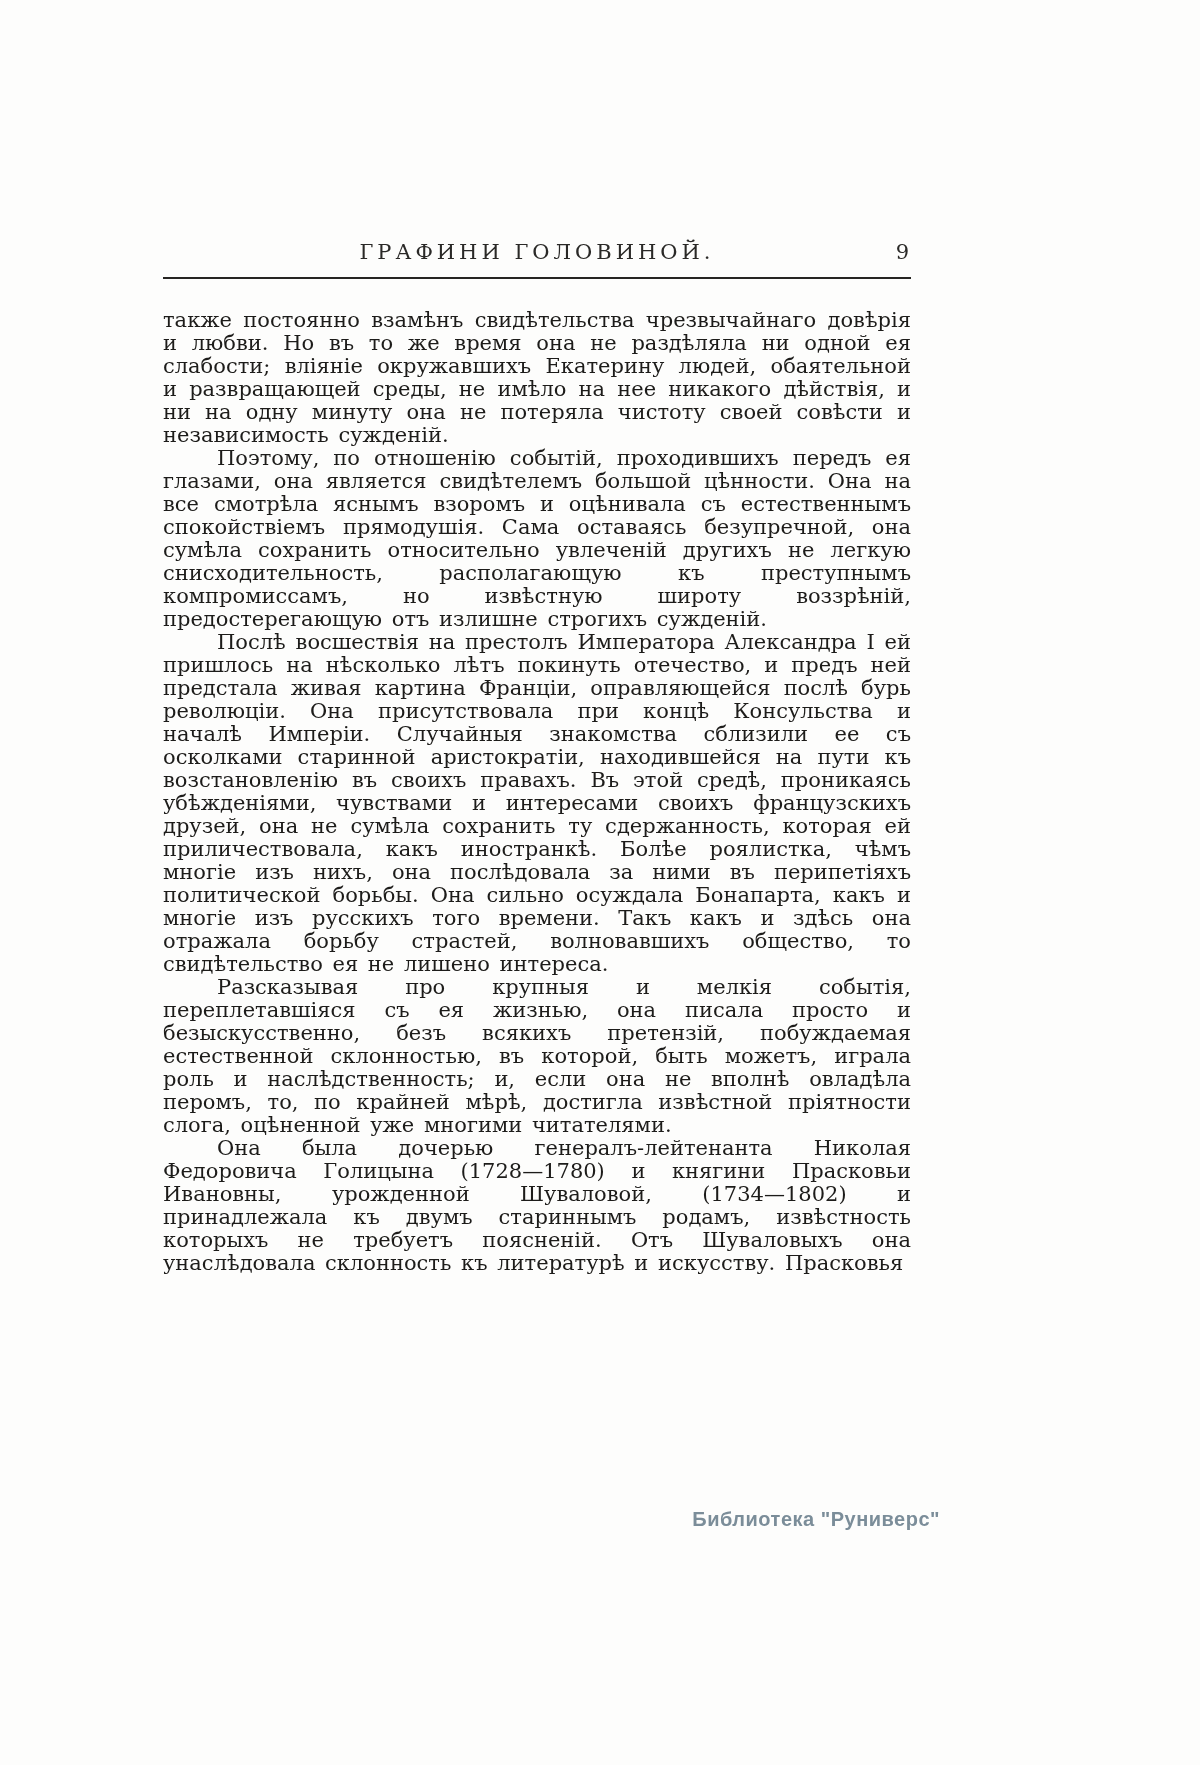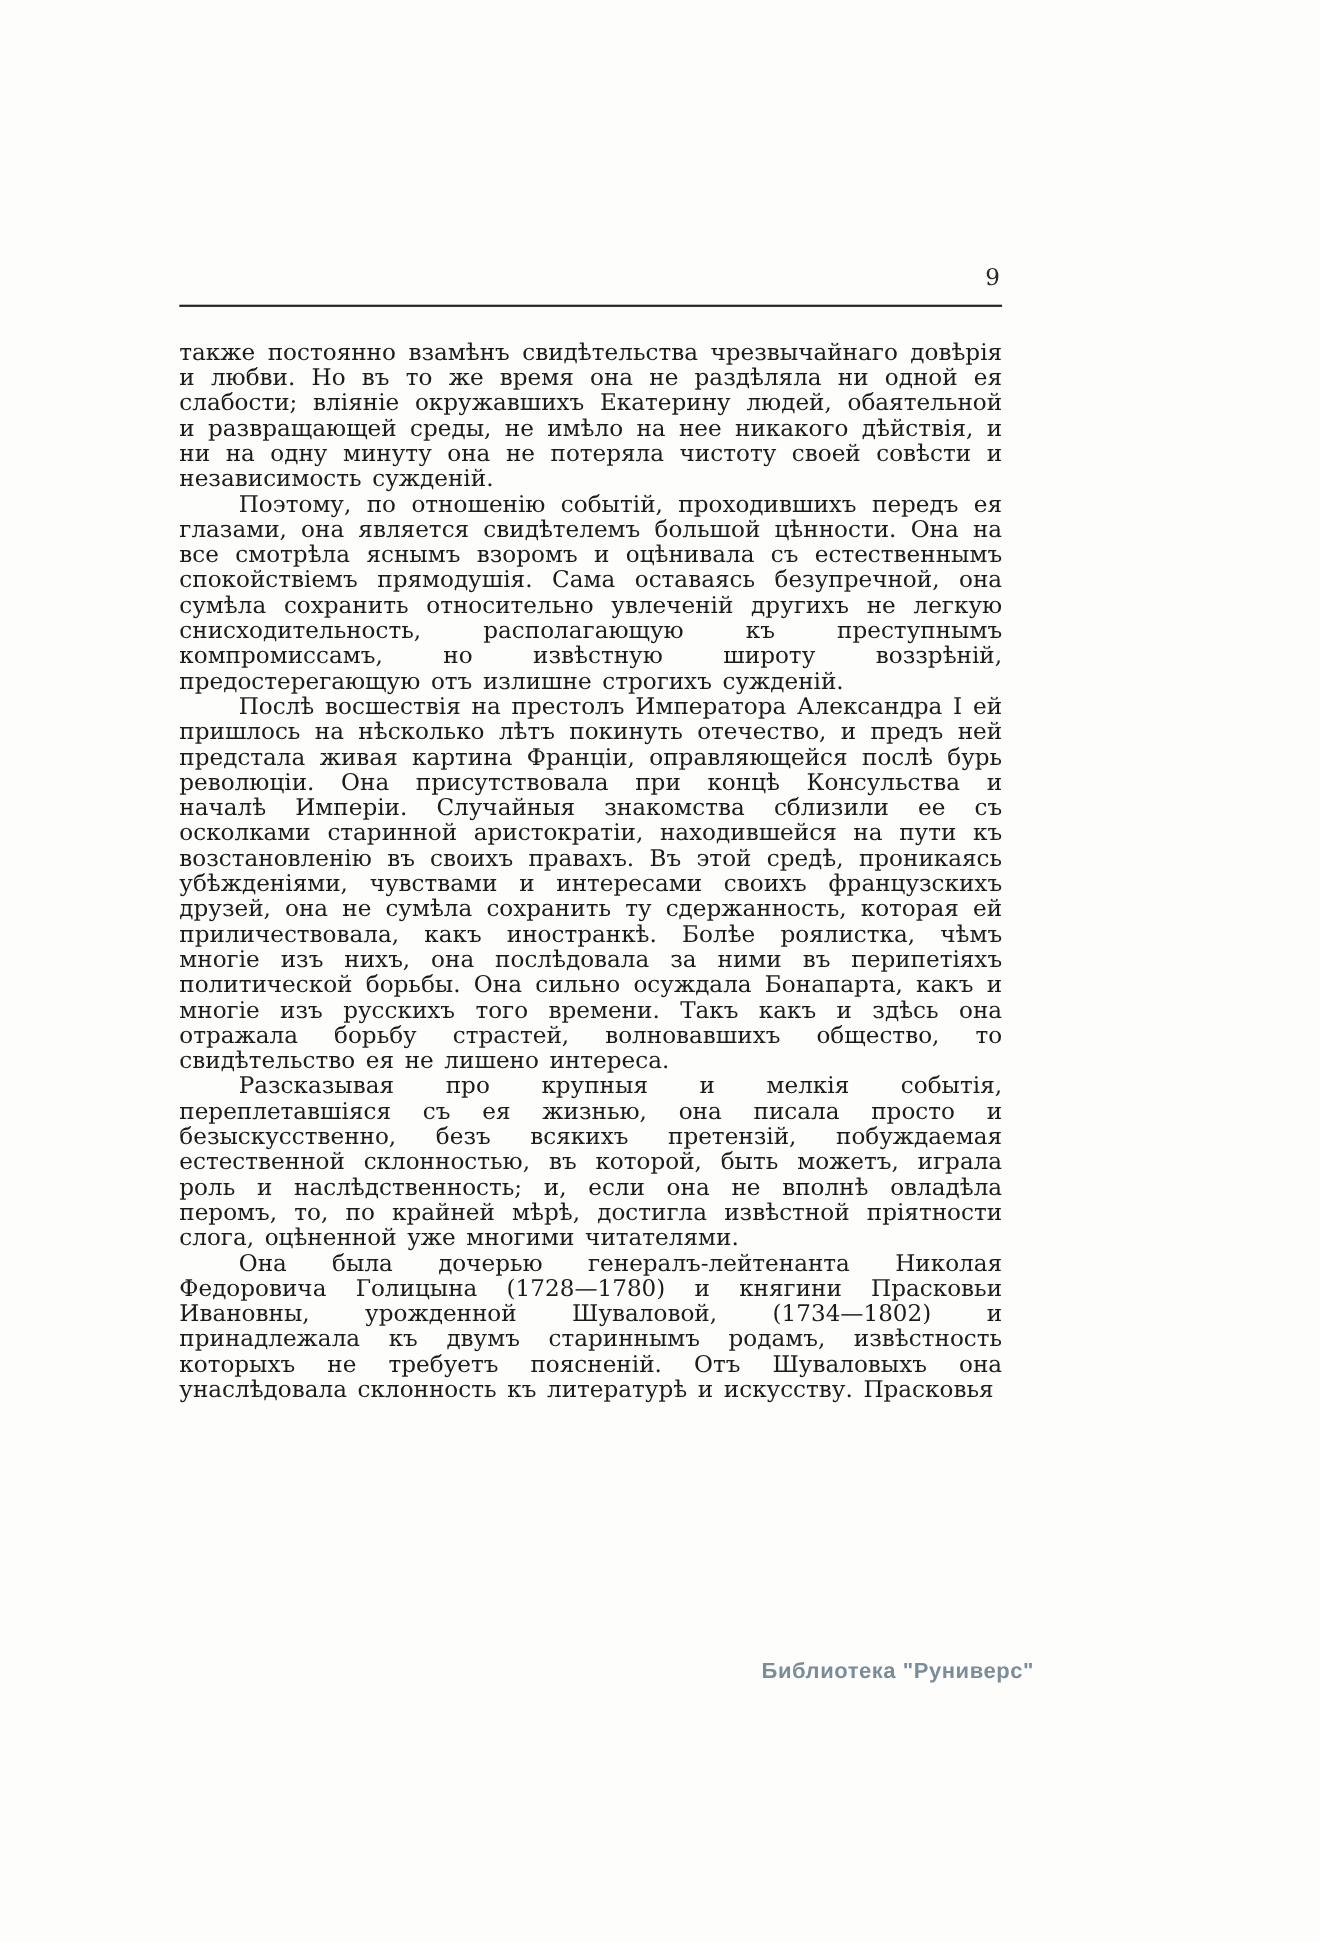--- a/index.html
+++ b/index.html
@@ -70,20 +70,21 @@
     letter-spacing: 0.5px;
   }
 </style>
 </head>
 <body>
 
 <div class="page">
   <div class="content">
 
     <div class="header-row">
+      <div class="header-title">ГРАФИНИ ГОЛОВИНОЙ.</div>
       <div class="page-number">9</div>
     </div>
 
     <div class="header-rule"></div>
 
     <div class="body-text">
       <p class="continuation">также постоянно взамѣнъ свидѣтельства чрезвычайнаго довѣрія и любви. Но въ то же время она не раздѣляла ни одной ея слабости; вліяніе окружавшихъ Екатерину людей, обаятельной и развращающей среды, не имѣло на нее никакого дѣйствія, и ни на одну минуту она не потеряла чистоту своей совѣсти и независимость сужденій.</p>
       <p>Поэтому, по отношенію событій, проходившихъ передъ ея глазами, она является свидѣтелемъ большой цѣнности. Она на все смотрѣла яснымъ взоромъ и оцѣнивала съ естественнымъ спокойствіемъ прямодушія. Сама оставаясь безупречной, она сумѣла сохранить относительно увлеченій другихъ не легкую снисходительность, располагающую къ преступнымъ компромиссамъ, но извѣстную широту воззрѣній, предостерегающую отъ излишне строгихъ сужденій.</p>
       <p>Послѣ восшествія на престолъ Императора Александра I ей пришлось на нѣсколько лѣтъ покинуть отечество, и предъ ней предстала живая картина Франціи, оправляющейся послѣ бурь революціи. Она присутствовала при концѣ Консульства и началѣ Имперіи. Случайныя знакомства сблизили ее съ осколками старинной аристократіи, находившейся на пути къ возстановленію въ своихъ правахъ. Въ этой средѣ, проникаясь убѣжденіями, чувствами и интересами своихъ французскихъ друзей, она не сумѣла сохранить ту сдержанность, которая ей приличествовала, какъ иностранкѣ. Болѣе роялистка, чѣмъ многіе изъ нихъ, она послѣдовала за ними въ перипетіяхъ политической борьбы. Она сильно осуждала Бонапарта, какъ и многіе изъ русскихъ того времени. Такъ какъ и здѣсь она отражала борьбу страстей, волновавшихъ общество, то свидѣтельство ея не лишено интереса.</p>
       <p>Разсказывая про крупныя и мелкія событія, переплетавшіяся съ ея жизнью, она писала просто и безыскусственно, безъ всякихъ претензій, побуждаемая естественной склонностью, въ которой, быть можетъ, играла роль и наслѣдственность; и, если она не вполнѣ овладѣла перомъ, то, по крайней мѣрѣ, достигла извѣстной пріятности слога, оцѣненной уже многими читателями.</p>

